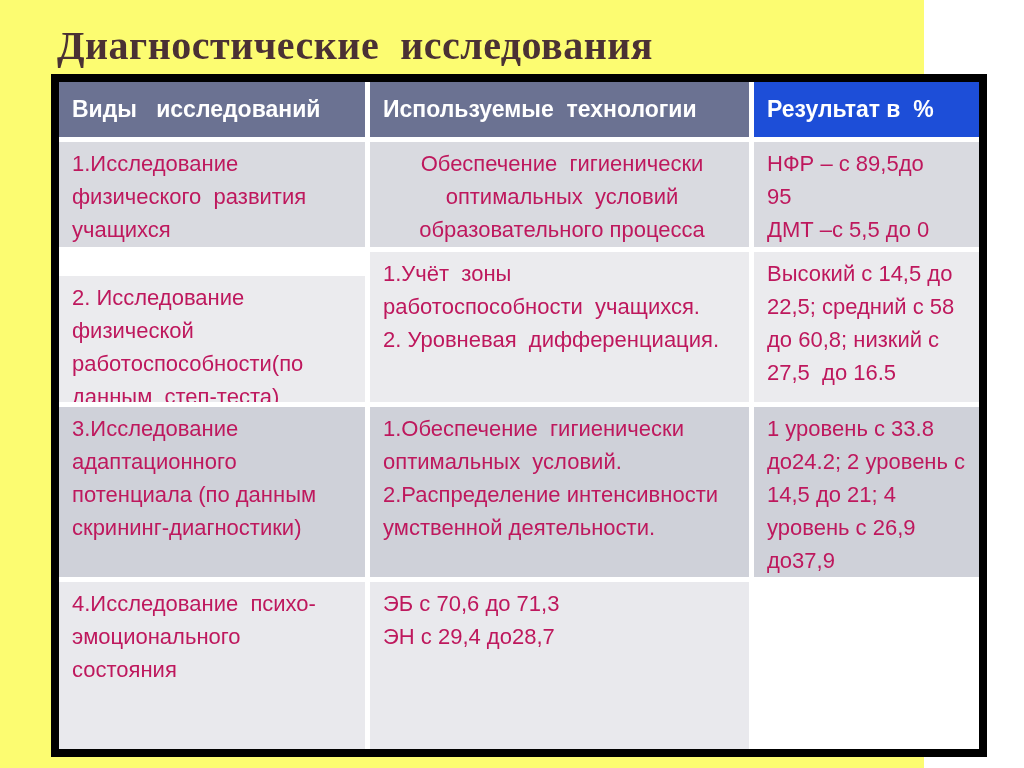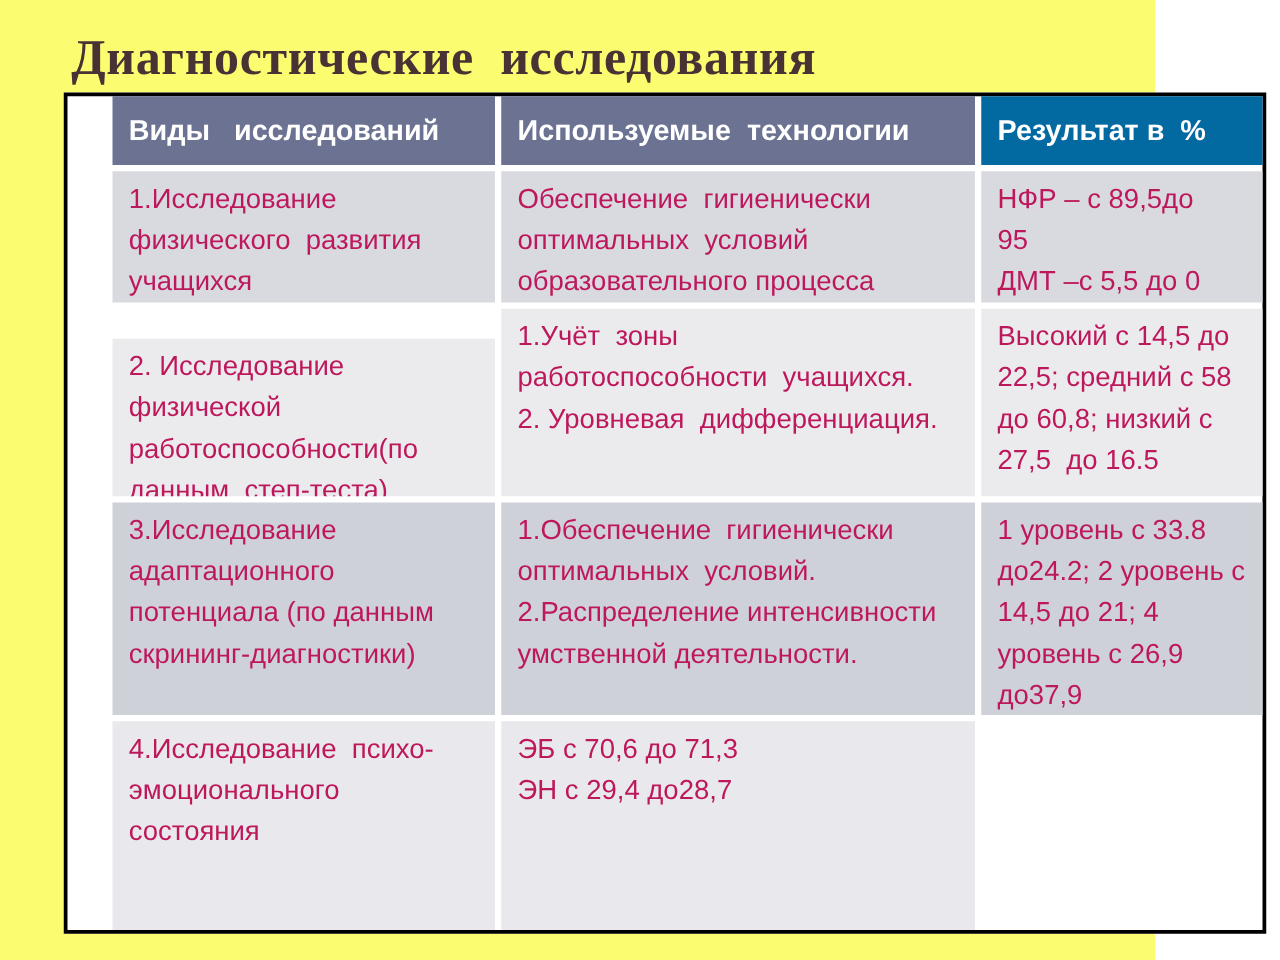--- a/index.html
+++ b/index.html
@@ -24,22 +24,21 @@
     white-space:pre-wrap;
   }
   .diag-table{
     position:absolute;
     left:51px;top:74px;
     display:grid;
     grid-template-columns:306px 379px 225px;
     grid-template-rows:55px 105px 150px 170px 167px;
     gap:5px;
     background:#ffffff;
-    border:3px solid #000000;
-    padding-left:36px;
+    border:8px solid #000000;
   }
   .cell{
     overflow:hidden;
     box-sizing:border-box;
     padding:5px 8px 2px 13px;
     font-size:22px;
     line-height:33px;
     color:#be185d;
     white-space:pre-wrap;
   }
@@ -57,26 +56,26 @@
 <body>
 
 <div class="slide" style="background-color: rgb(252, 252, 113);">
 
   <h1 class="slide-title" style="color: rgb(74, 49, 52);">Диагностические  исследования</h1>
 
   <div class="diag-table">
 
     <div class="hcell" style="background-color: rgb(107, 114, 146); color: rgb(255, 255, 255);">Виды   исследований</div>
     <div class="hcell" style="background-color: rgb(107, 114, 146); color: rgb(255, 255, 255);">Используемые  технологии</div>
-    <div class="hcell" style="background-color: #0369a1; color: rgb(255, 255, 255);">Результат в  %</div>
+    <div class="hcell" style="background-color: #1d4ed8; color: rgb(255, 255, 255);">Результат в  %</div>
 
     <div class="cell" style="background-color: rgb(217, 218, 224);">1.Исследование
 физического  развития
 учащихся</div>
-    <div class="cell" style="background-color: rgb(217, 218, 224);">Обеспечение  гигиенически
+    <div class="cell" style="background-color: rgb(217, 218, 224); text-align: center;">Обеспечение  гигиенически
 оптимальных  условий
 образовательного процесса</div>
     <div class="cell" style="background-color: rgb(217, 218, 224);">НФР – с 89,5до
 95
 ДМТ –с 5,5 до 0</div>
 
     <div class="cell" style="background-color: rgb(235, 235, 238); margin-top: 24px;">2. Исследование
 физической
 работоспособности(по
 данным  степ-теста)</div>

